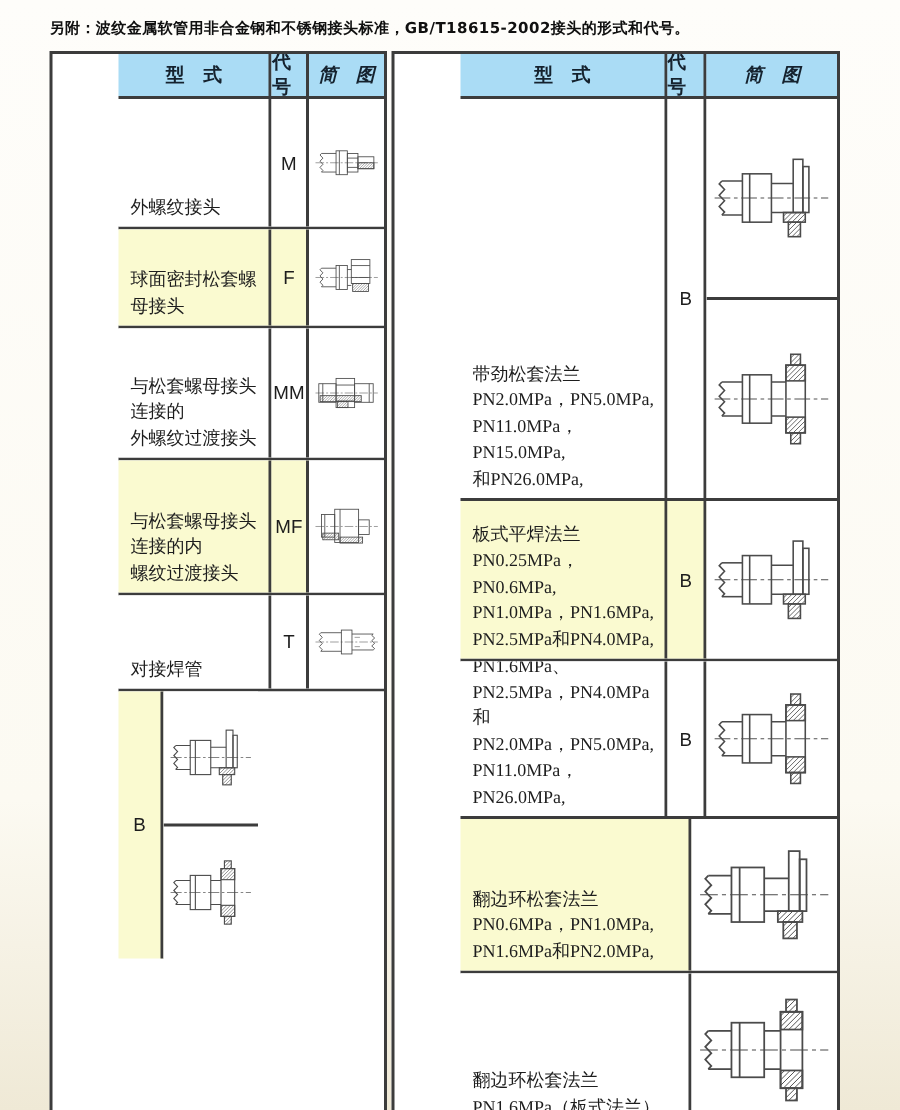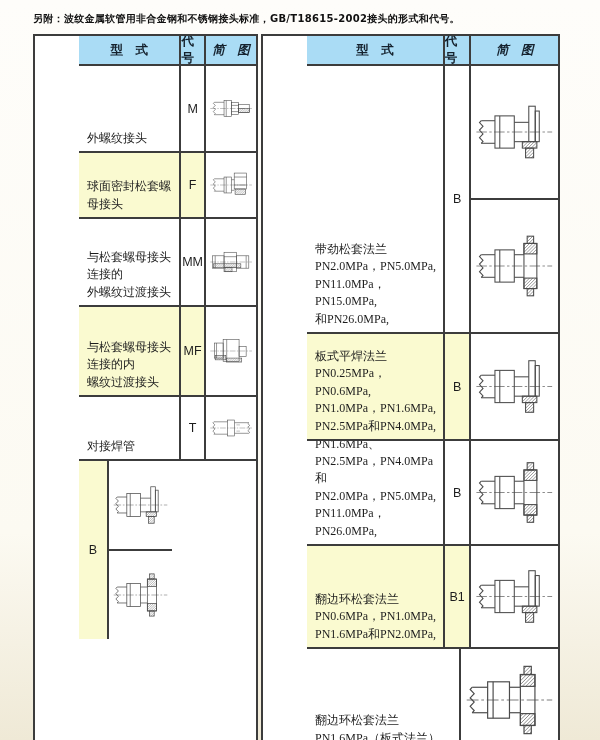--- a/index.html
+++ b/index.html
@@ -502,21 +502,20 @@
             </div>
           </div>
       </div>
 
       <div class="row hl" style="height:103px">
         <div class="cell c-type">
             <div class="type-text">翻边环松套法兰
 PN0.6MPa，PN1.0MPa,
 PN1.6MPa和PN2.0MPa,</div>
           </div>
-        <div class="cell c-code">B1</div>
         <div class="cell c-diag last">
             <div class="diag">
               <svg viewBox="0 0 100 80" preserveAspectRatio="xMidYMid meet" fill="none" stroke="#4b4b4b" stroke-width="1.3">
                 <path d="M9,26 L6.8,28.333333333333332 L11.2,33 L6.8,37.66666666666667 L11.2,42.333333333333336 L6.8,47 L11.2,51.66666666666667 L9,54"></path>
                 <line x1="9" y1="26" x2="26" y2="26"></line>
                 <line x1="9" y1="54" x2="26" y2="54"></line>
                 <rect x="26" y="20" width="24" height="40"></rect>
                 <line x1="32" y1="20" x2="32" y2="60"></line>
                 <line x1="50" y1="28" x2="68" y2="28"></line>
                 <line x1="50" y1="52" x2="68" y2="52"></line>

